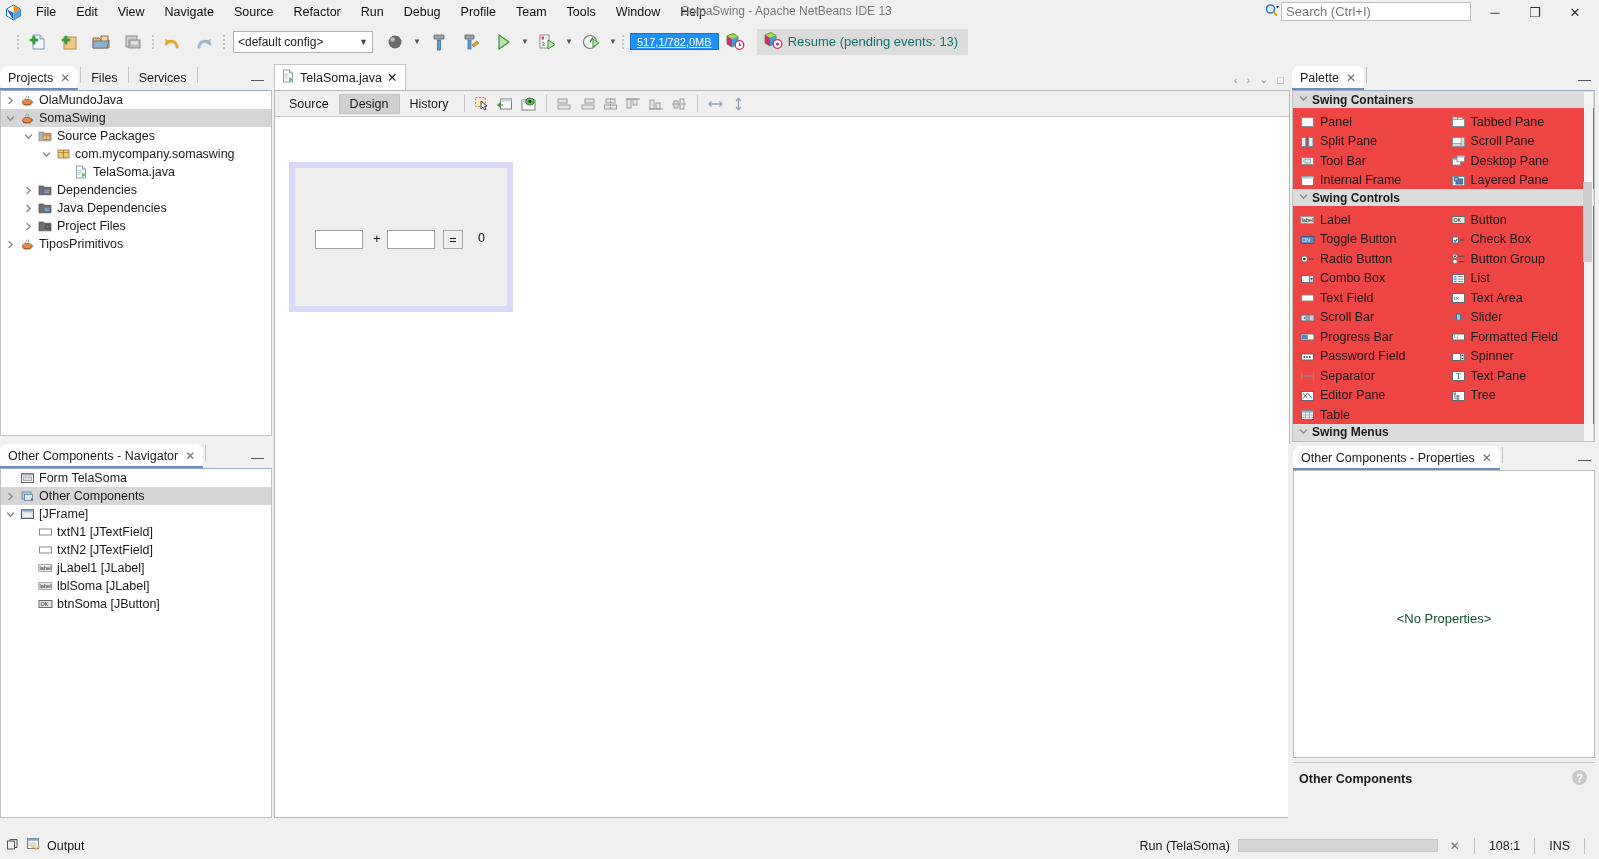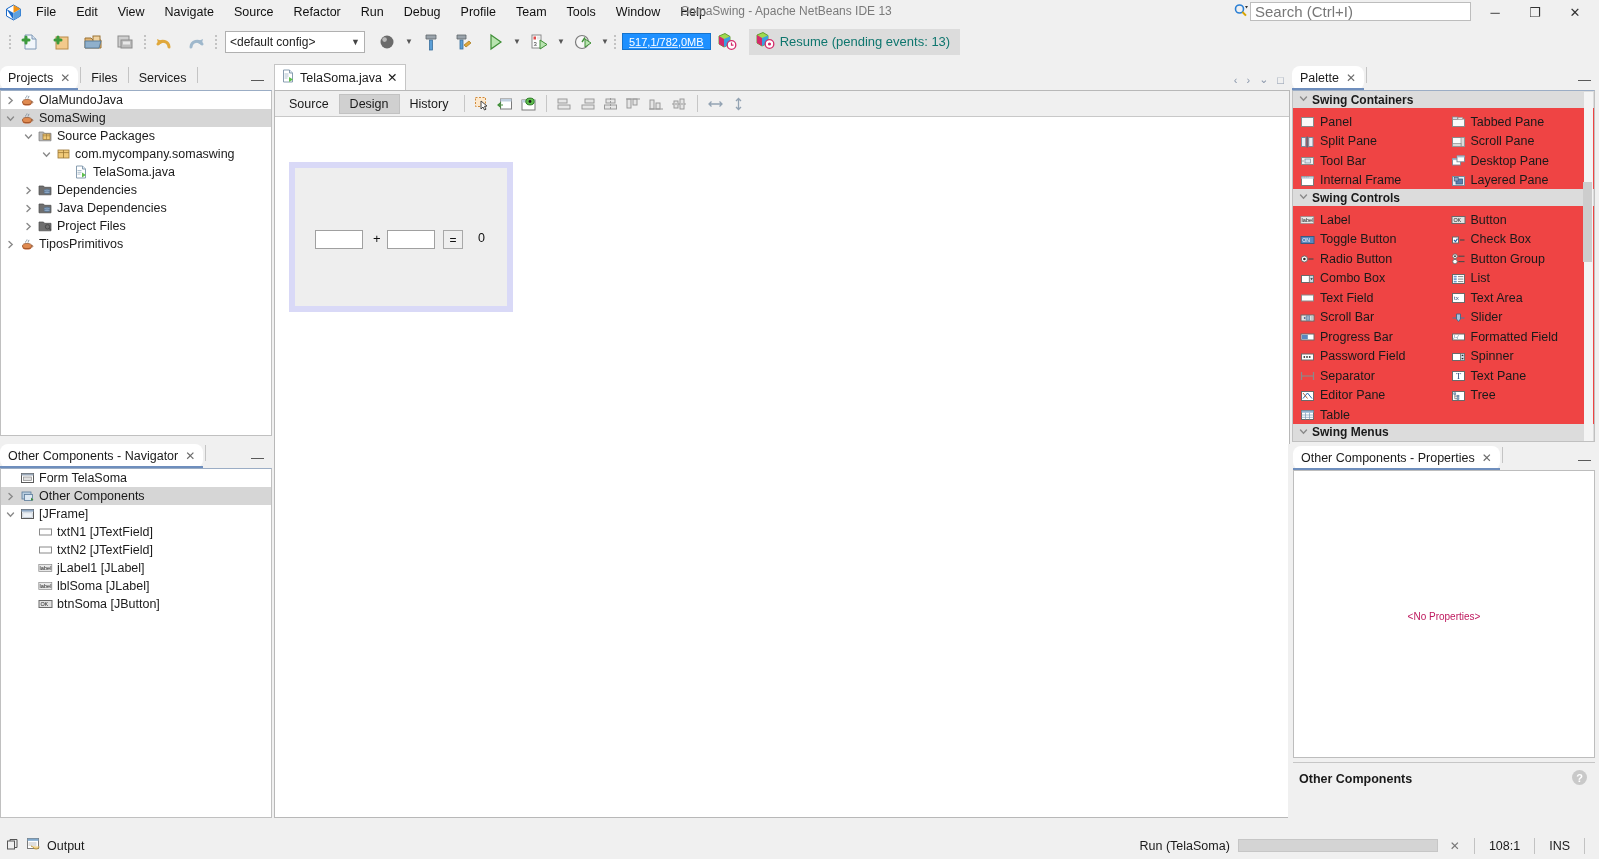--- a/index.html
+++ b/index.html
@@ -25,30 +25,30 @@
   .menu-item {
     padding: 3px 10px; font-size:12.5px; color:#101010; line-height:16px; cursor:default;
   }
   .win-title {
     position:absolute; left:681px; top:4px; font-size:12px; color:#7a7a7a; white-space:nowrap;
   }
   .search-wrap {
     position:absolute; right:128px; top:2px; display:flex; align-items:center; gap:2px;
   }
   .search-box {
-    width:221px; height:19px; background:#fff; border:1px solid #bdbdbd;
-    font-size:15px; color:#777; padding:1px 4px; line-height:15px;
+    width:190px; height:19px; background:#fff; border:1px solid #bdbdbd;
+    font-size:13px; color:#777; padding:1px 4px; line-height:15px;
   }
   .win-btns { position:absolute; right:4px; top:0; display:flex; height:24px; align-items:center; }
   .win-btn { width:40px; height:24px; display:flex; align-items:center; justify-content:center; color:#333; font-size:13px; }
 
   
   .toolbar {
     position:absolute; top:24px; left:0; width:1599px; height:35px;
-    background:#f0f0f0; display:flex; align-items:center; padding-left:6px; gap:0px;
+    background:#f0f0f0; display:flex; align-items:center; padding-left:14px; gap:0px;
   }
   .tgrip { width:7px; height:20px; display:flex; flex-direction:column; justify-content:center; align-items:center; gap:2px; }
   .tgrip i { width:2px; height:2px; background:#b4b4b4; display:block; border-radius:50%; }
   .tbtn { width:32px; height:28px; display:flex; align-items:center; justify-content:center; }
   .tarrow { width:12px; height:28px; display:flex; align-items:center; justify-content:center; color:#555; font-size:8px;}
   .config-select {
     width:140px; height:22px; background:#fff; border:1px solid #b0b0b0;
     display:flex; align-items:center; padding:0 4px; font-size:12px; margin:0 6px;
     justify-content:space-between;
   }
@@ -149,21 +149,21 @@
     width:50%; height:19.5px; display:flex; align-items:flex-end; gap:5px; padding-left:7px;
     font-size:12.5px; color:#1a1a1a; white-space:nowrap;
   }
   .pal-ico { width:15px; height:13px; display:flex; align-items:center; justify-content:center; }
   .pal-scroll { position:absolute; right:1px; top:1px; width:9px; height:350px; background:#f4f4f4;}
   .pal-thumb { position:absolute; right:1px; top:90px; width:9px; height:80px; background:#cdcdcd; }
 
   
   .props { position:absolute; left:1288px; top:444px; width:311px; height:374px; background:#f0f0f0; }
   .props-body { position:absolute; left:5px; top:26px; width:302px; height:288px; background:#fff; border:1px solid #bdbdbd; }
-  .noprops { position:absolute; left:0; right:0; top:140px; text-align:center; font-size:10px; color:#be185d; }
+  .noprops { position:absolute; left:0; right:0; top:140px; text-align:center; font-size:13px; color:#14532d; }
   .props-foot { position:absolute; left:5px; top:318px; width:302px; height:50px; background:#f0f0f0; border-top:1px solid #c6c6c6;}
   .props-foot-title { position:absolute; left:6px; top:9px; font-size:12.5px; font-weight:bold; color:#1a1a1a; }
   .help-dot {
     position:absolute; right:8px; top:7px; width:15px; height:15px; border-radius:50%;
     background:#c9c9c9; color:#fff; font-size:11px; display:flex; align-items:center; justify-content:center;
     font-weight:bold;
   }
 
   
   .statusbar { position:absolute; left:0; bottom:0; width:1599px; height:27px; background:#f0f0f0; display:flex; align-items:center; }

